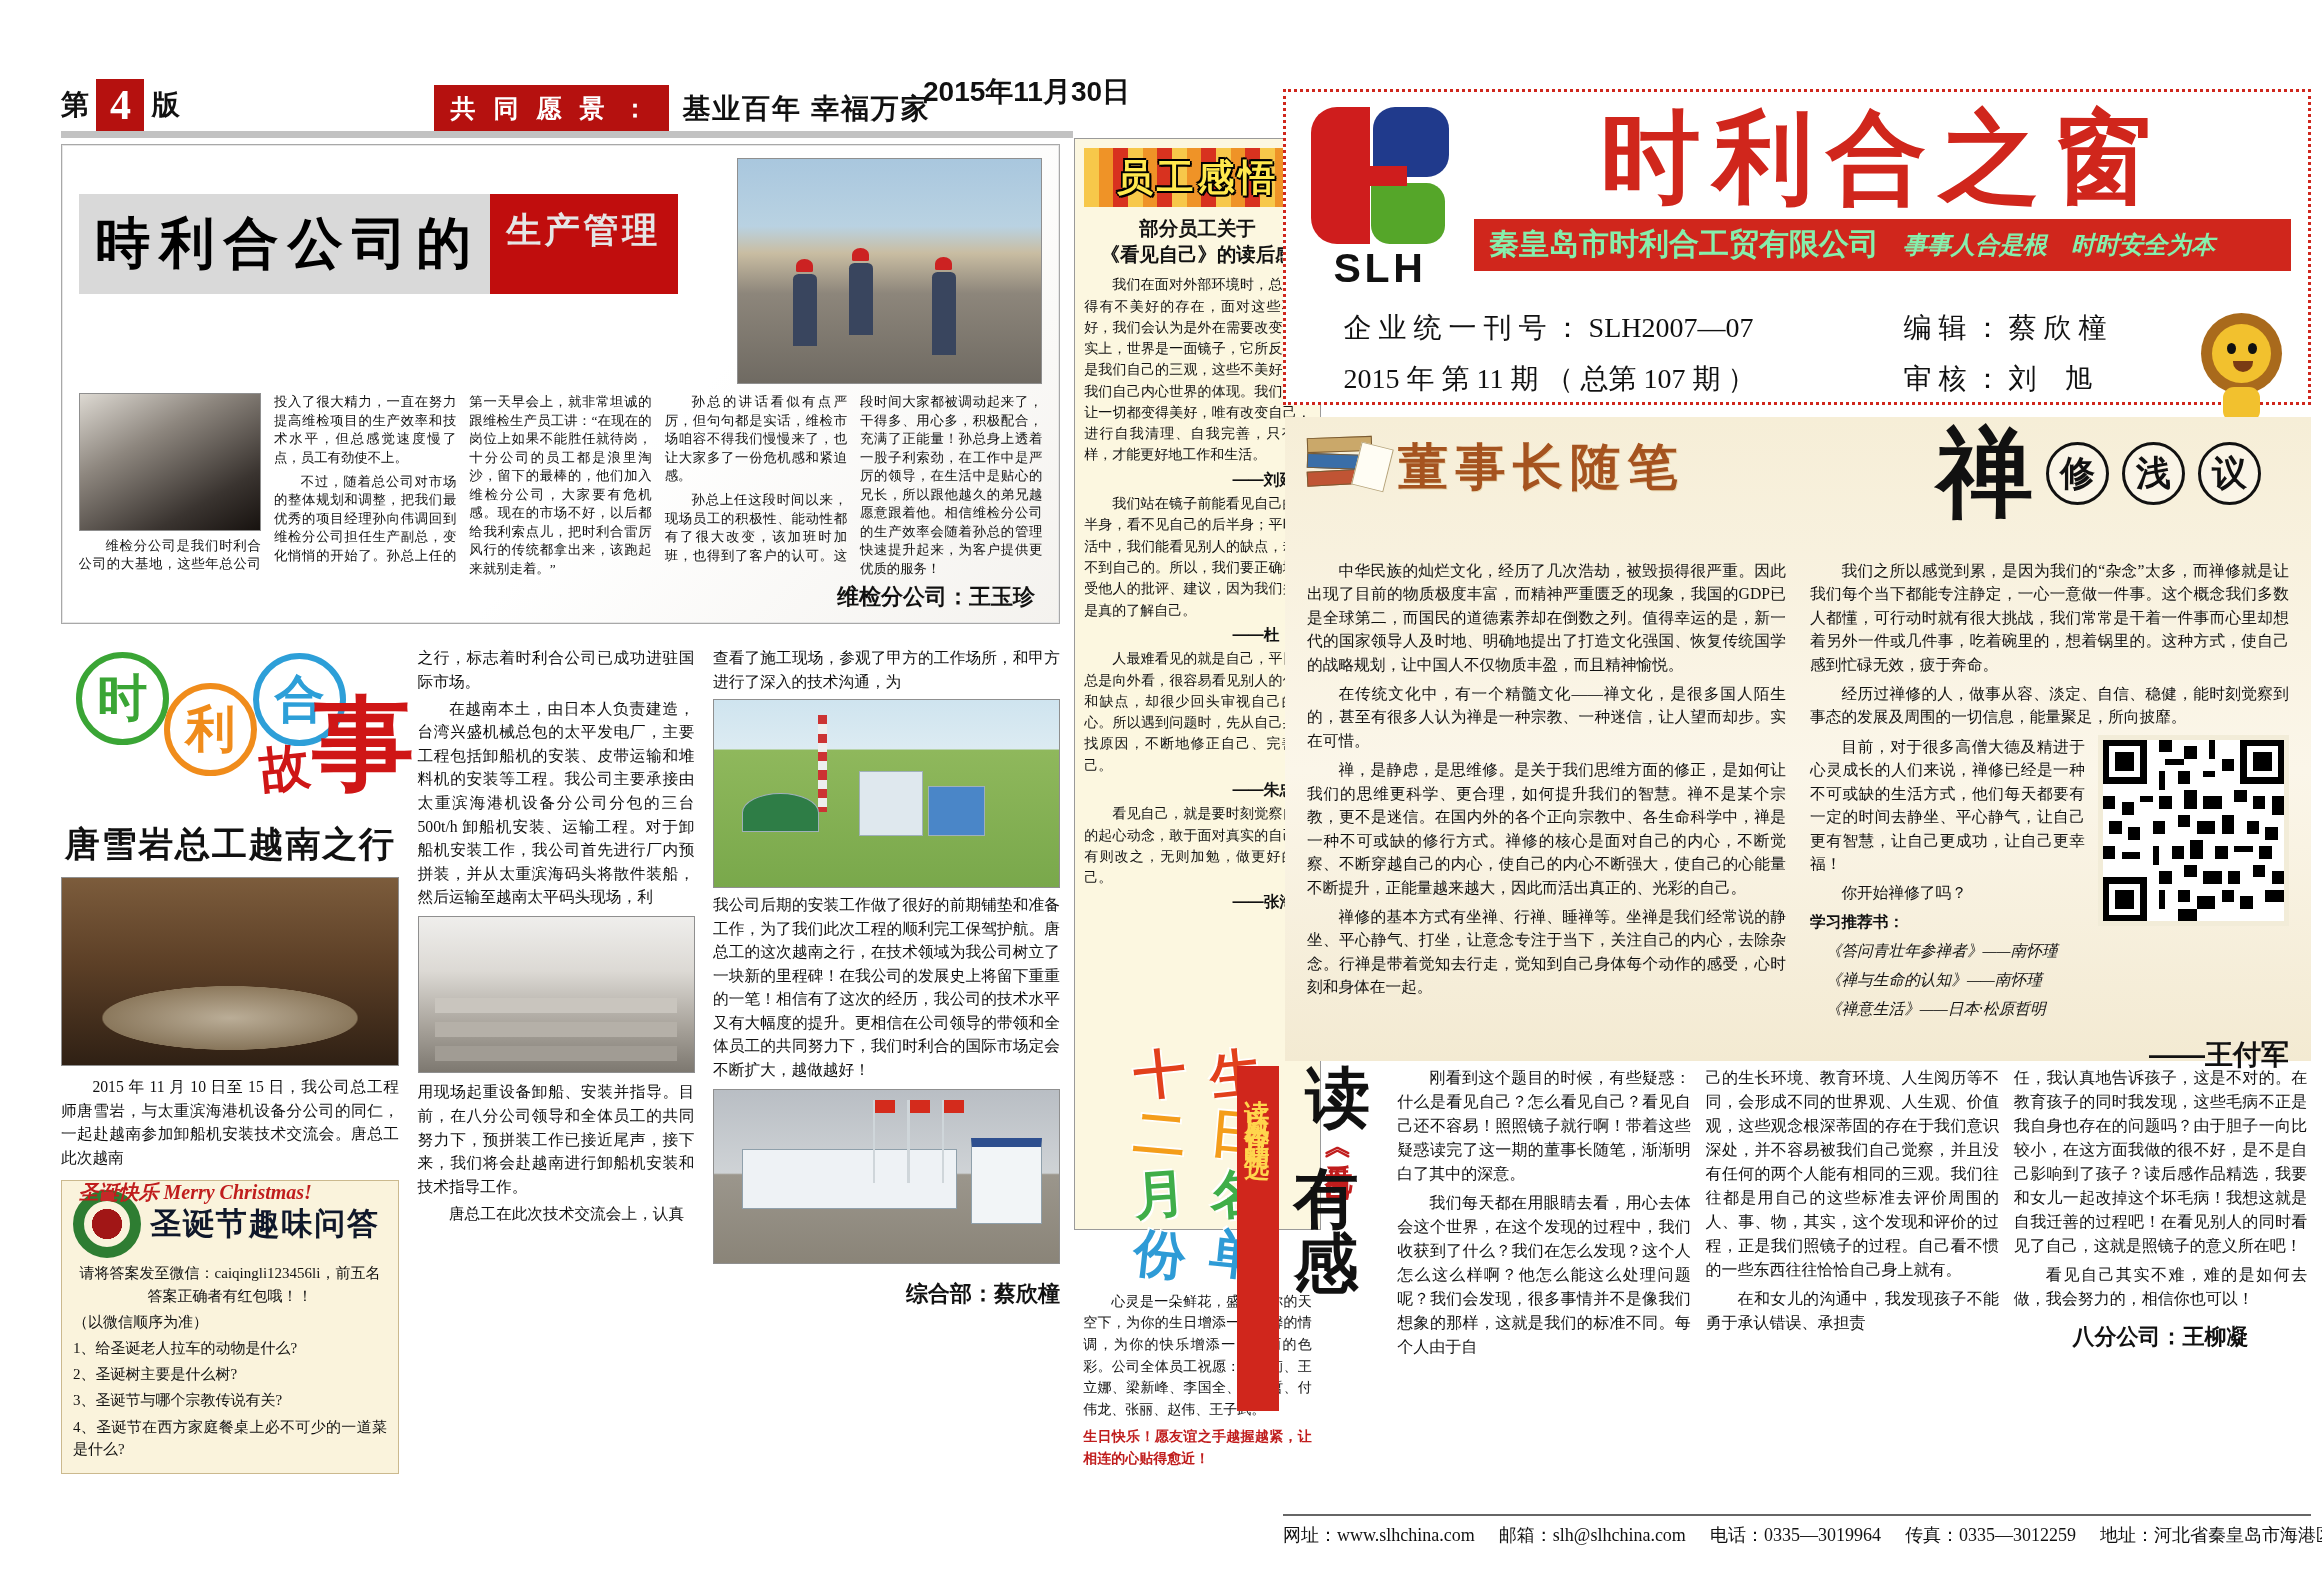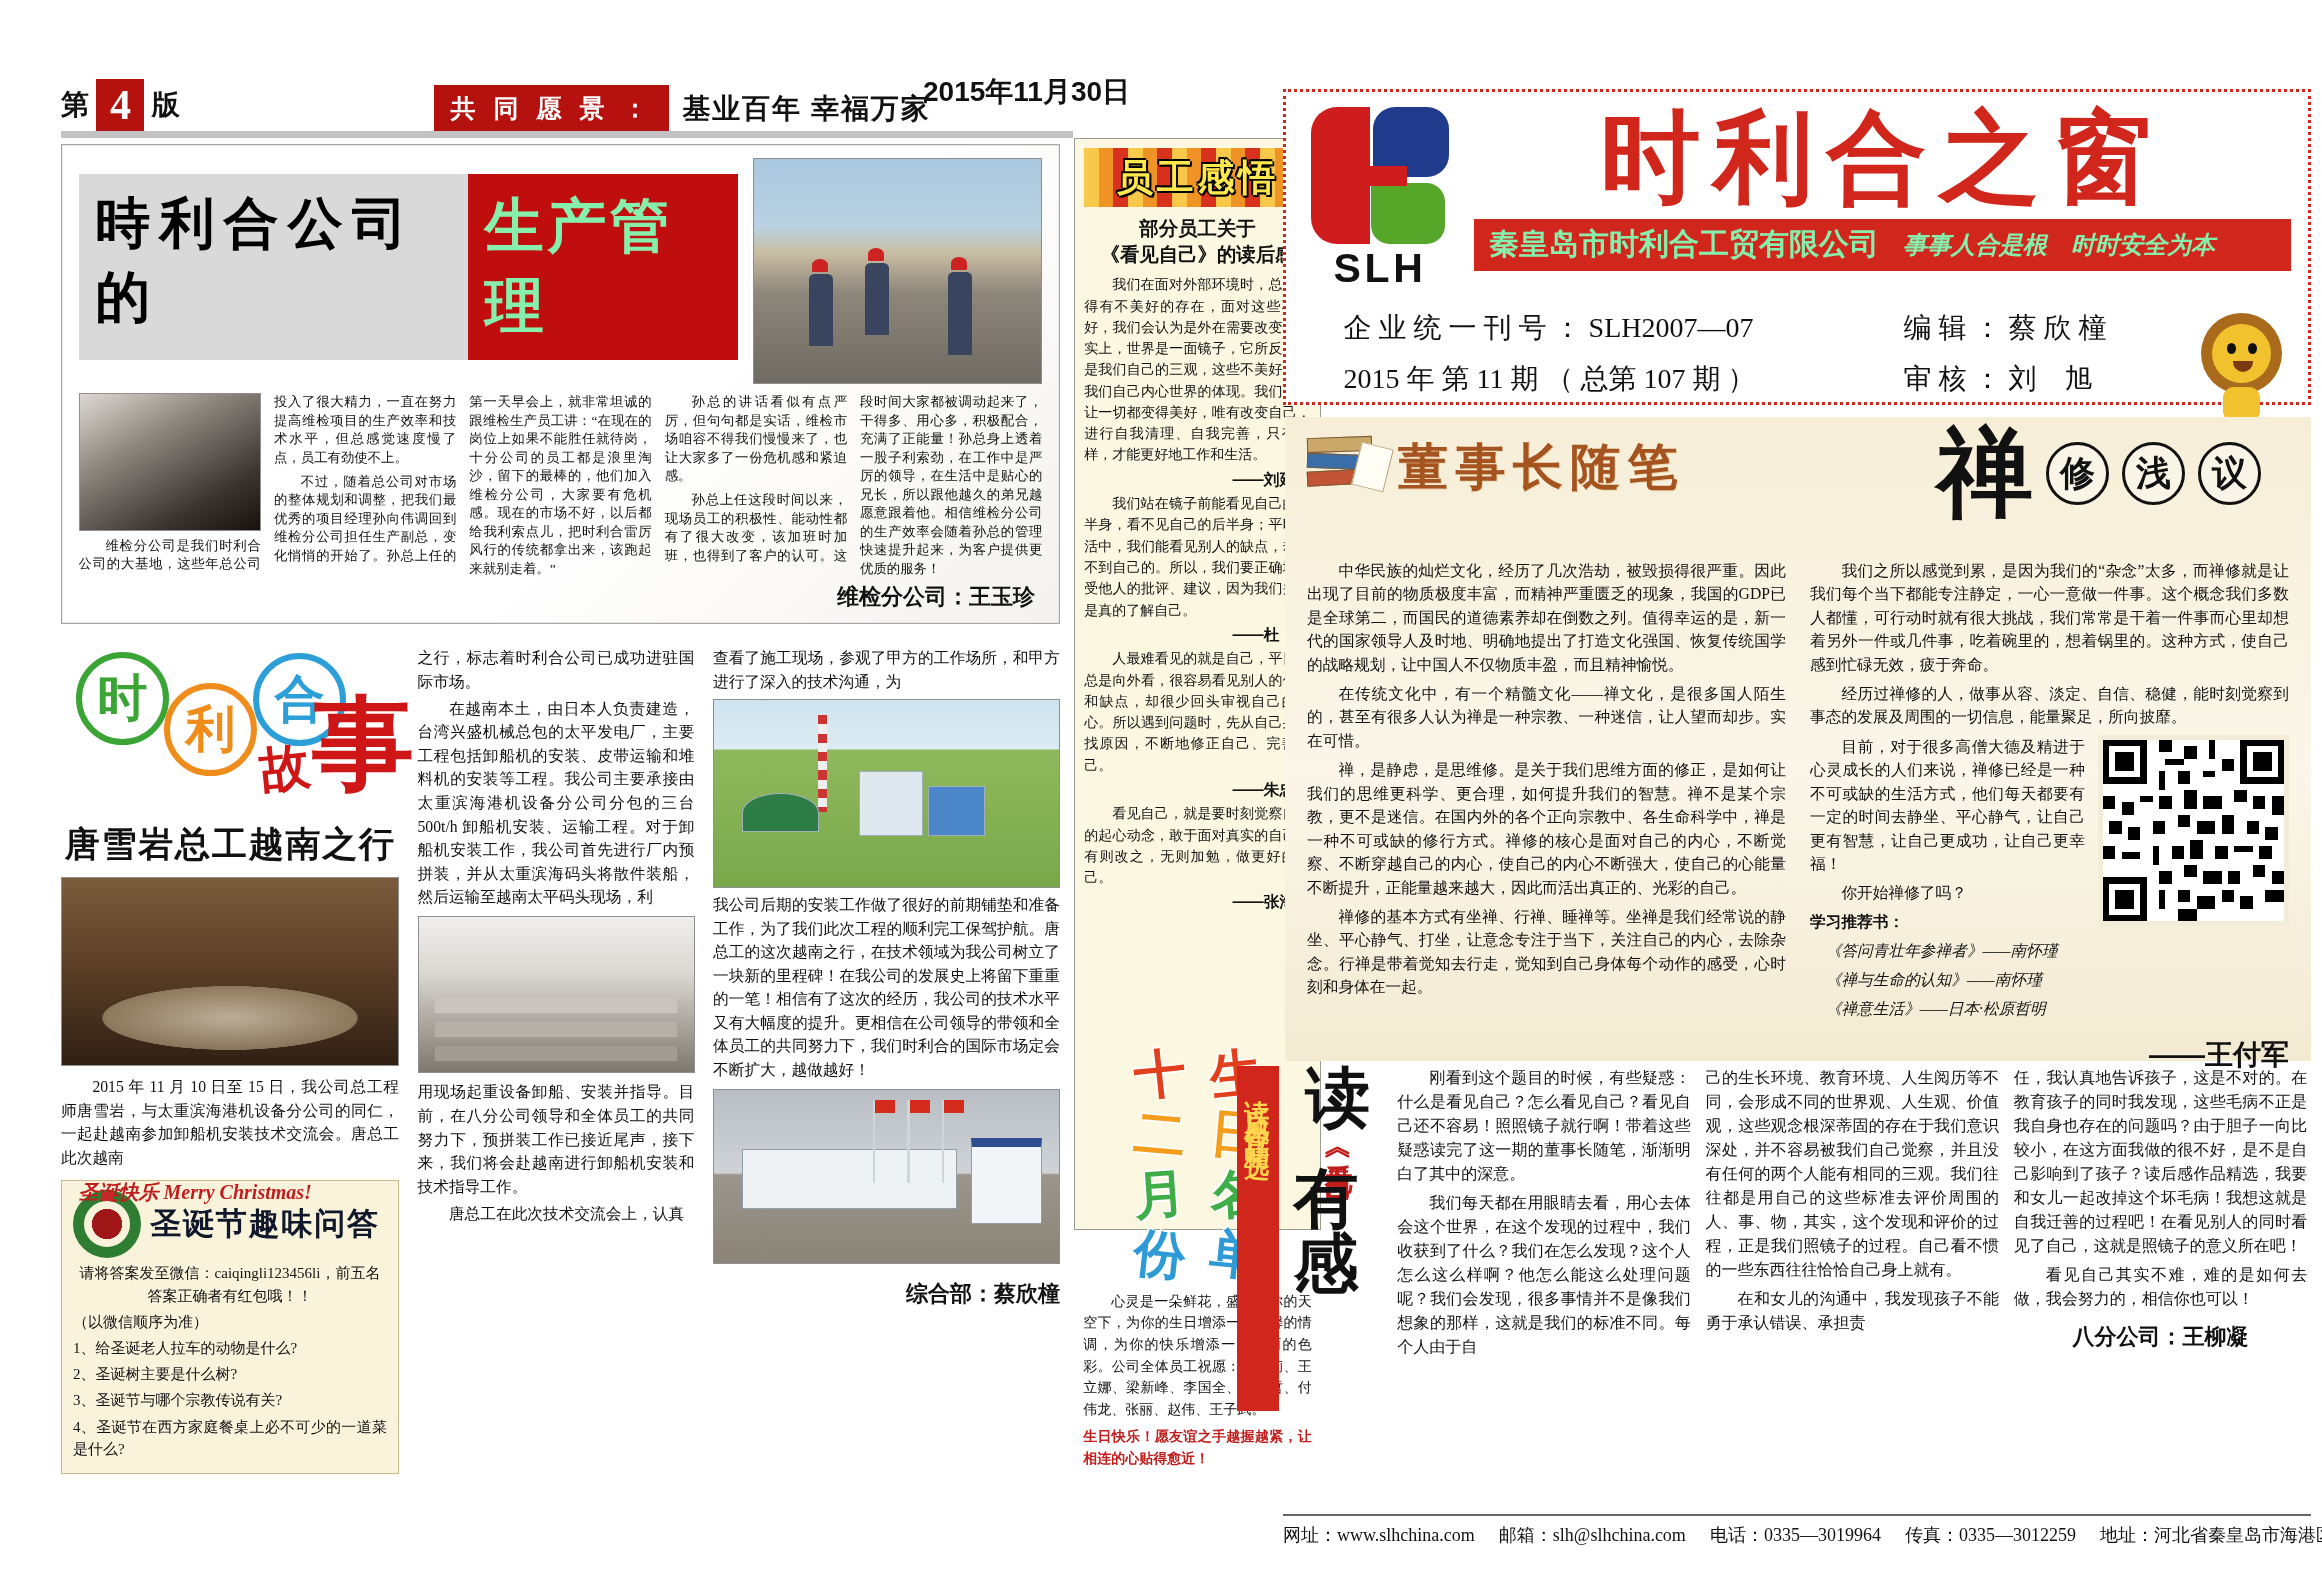--- a/index.html
+++ b/index.html
@@ -17,23 +17,23 @@
   .vision{display:flex;align-items:center;gap:13px;}
   .vision .vlabel{background:#b5110f;color:#fff;font-weight:bold;font-size:25px;padding:7.4px 16.6px;letter-spacing:5.5px;}
   .vision .vtext{font-weight:900;font-size:28px;letter-spacing:1.8px;}
   .hdr-date{font-weight:900;font-size:28px;}
   .hdr-rule{background:#c2c2c2;}
 
   
   .article1{border:0.9px solid #a8a8a8;box-shadow:0 0 0 0.9px #e5e5e5 inset;padding:13px 16.6px;box-sizing:border-box;background:
             linear-gradient(135deg,#ffffff 60%,#f4f2ee 100%);}
   .a1-row1{display:flex;justify-content:space-between;align-items:flex-start;gap:14.8px;}
-  .a1-title{display:flex;align-items:stretch;margin-top:16px;}
+  .a1-title{display:flex;align-items:stretch;margin-top:36px;}
   .a1-title .t-black{background:#d9d9d9;color:#000;font-weight:900;font-size:55px;padding:13px 9.2px 13px 16.6px;letter-spacing:9.2px;}
-  .a1-title .t-red{background:#c00d0d;color:#86efac;font-weight:900;font-size:59px;padding:13px 16.6px;letter-spacing:3.7px;}
+  .a1-title .t-red{background:#c00d0d;color:#e5e5e5;font-weight:900;font-size:35px;padding:13px 16.6px;letter-spacing:3.7px;}
   .a1-body{margin-top:9.2px;columns:5;column-gap:13px;font-size:13.4px;line-height:1.38;height:231px;overflow:hidden;text-align:justify;}
   .a1-sig{position:absolute;right:24px;bottom:11px;font-weight:bold;font-size:22px;font-family:"Liberation Sans",sans-serif;}
 
   
   .ph{border:0.9px solid #8f8f8f;position:relative;overflow:hidden;box-sizing:border-box;}
   .ph-workers{width:305px;height:226px;background:linear-gradient(180deg,#a9c7de 0%,#b9d2e2 30%,#c9bda2 42%,#8d867b 60%,#6f6a62 100%);}
   .ph-workers .fig{position:absolute;bottom:37px;width:24px;height:72px;background:#3a4burger;} 
   .fig{position:absolute;bottom:35px;width:22px;height:68px;background:#39455e;border-radius:5.5px 5.5px 0 0;}
   .fig::before{content:"";position:absolute;top:-14.8px;left:2.8px;width:16.6px;height:13px;background:#c22; border-radius:50% 50% 10% 10%;}
   .ph-man{width:100%;height:138px;background:linear-gradient(150deg,#ddd9d2 0%,#8d867e 35%,#3a3430 75%,#17120f 100%);break-inside:avoid;margin-bottom:5.5px;}

